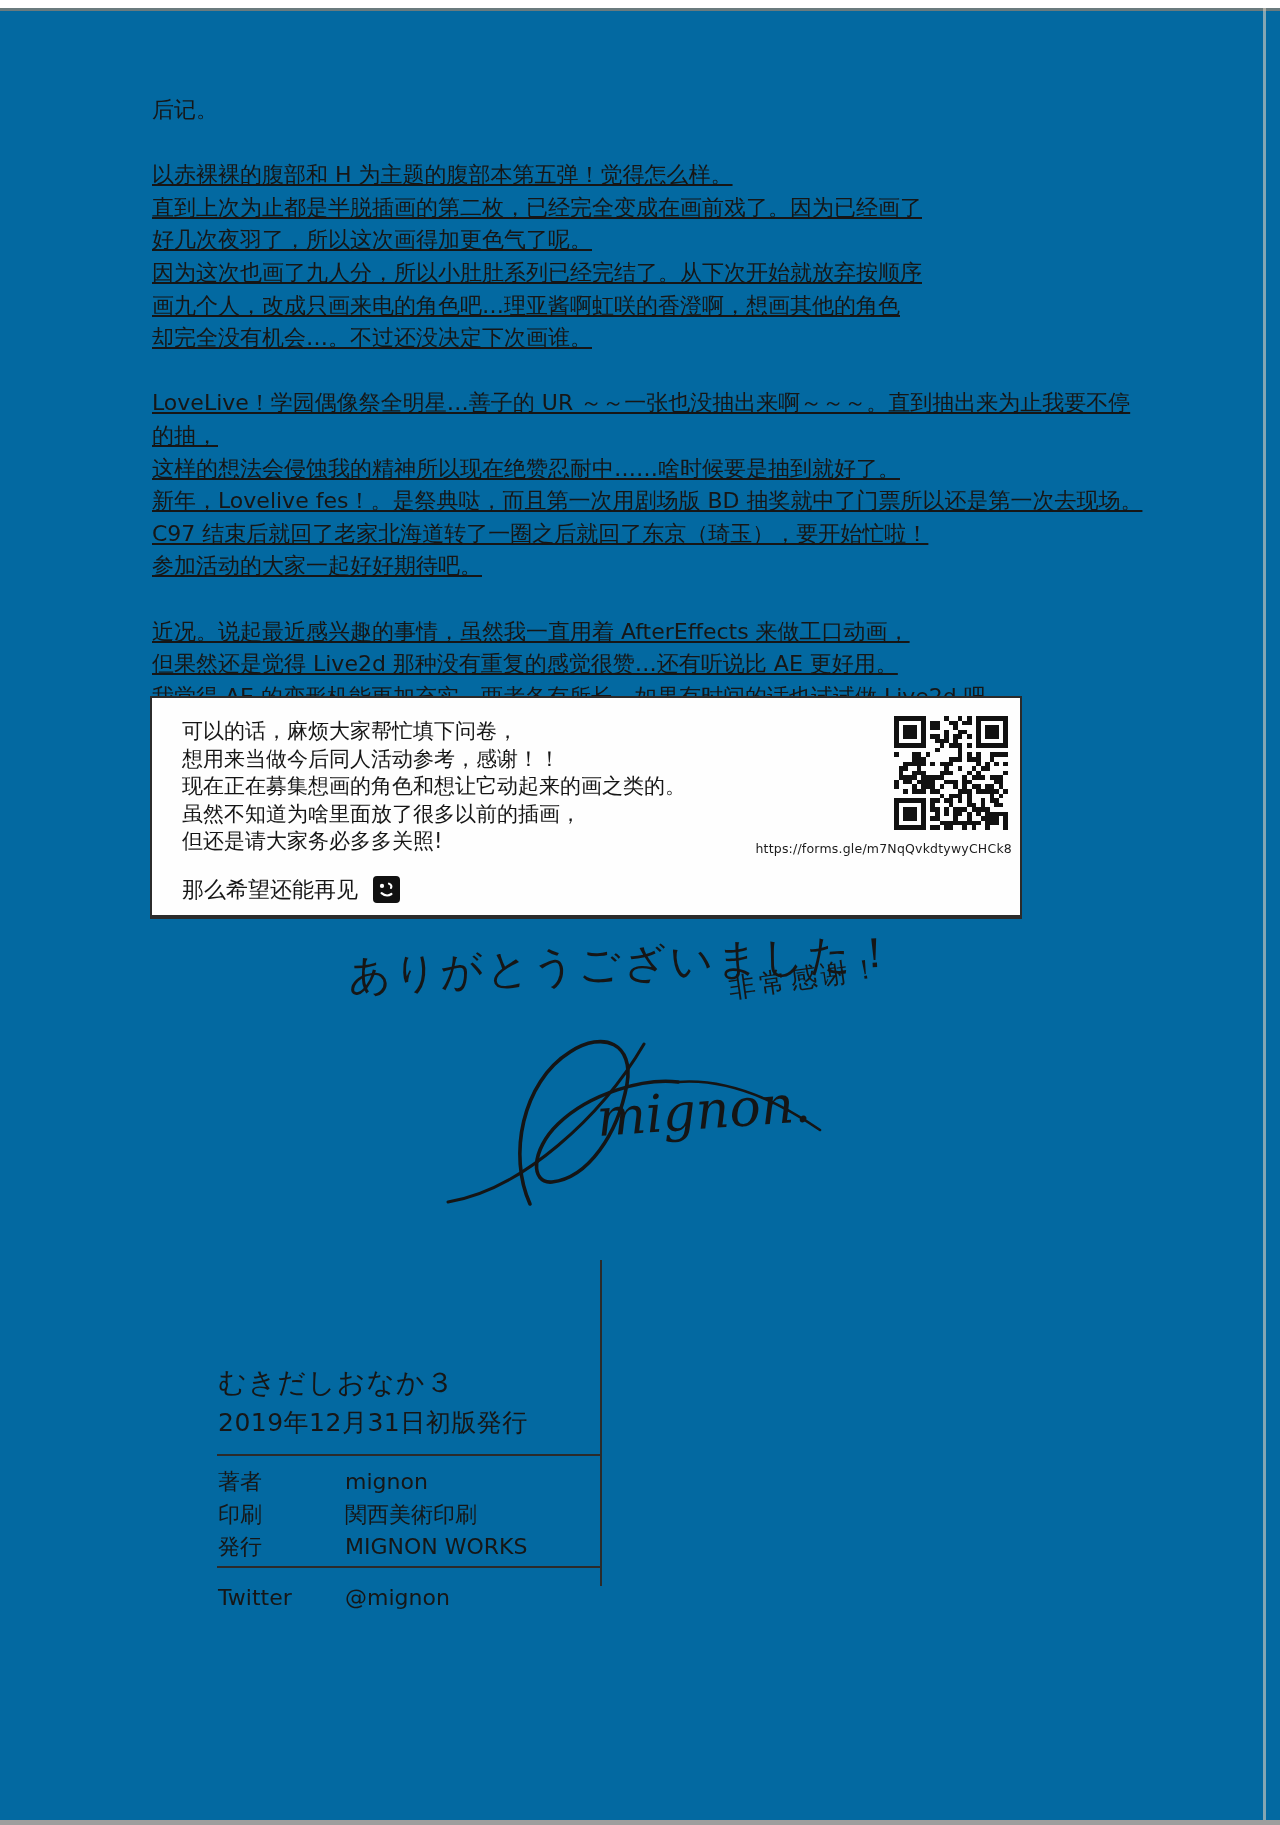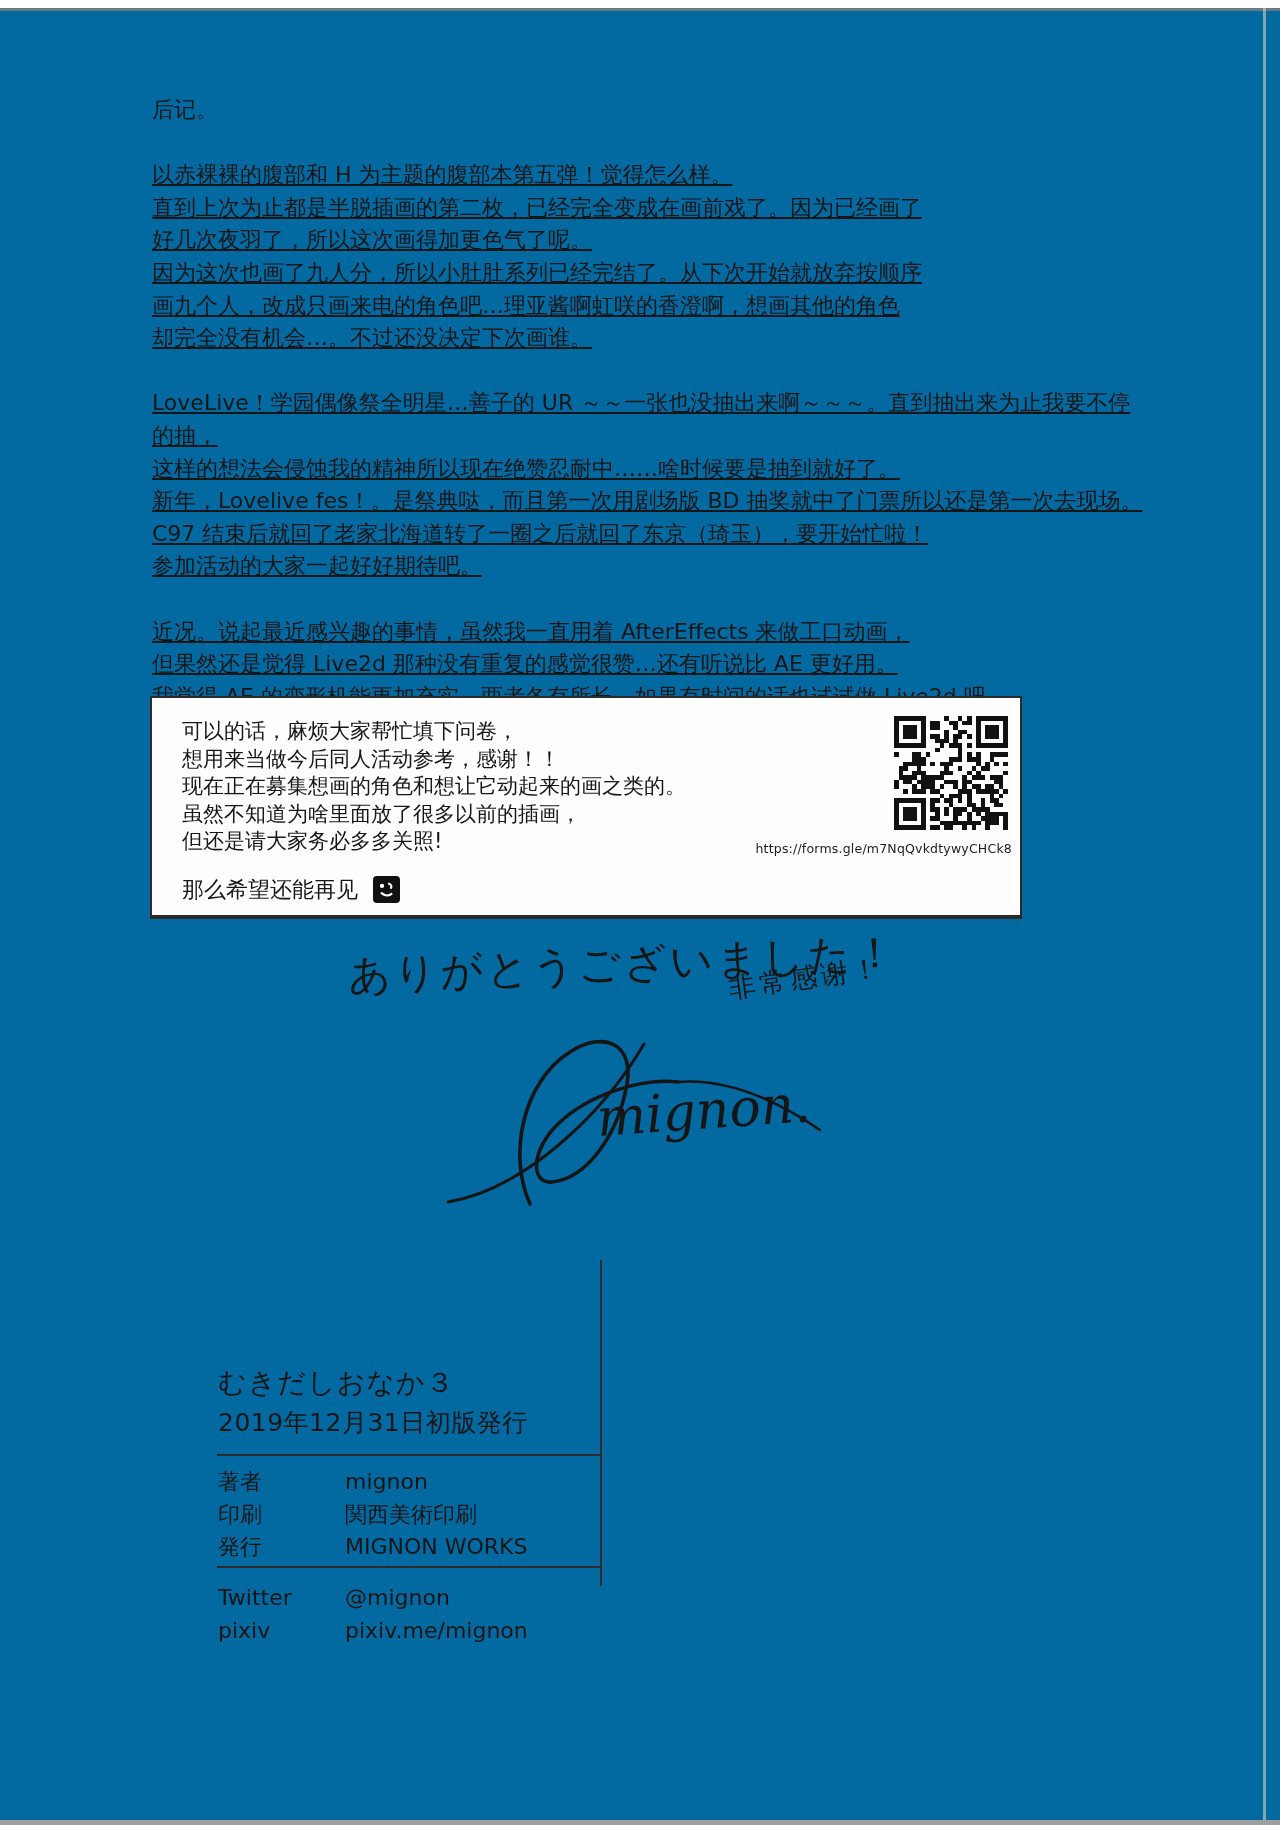--- a/index.html
+++ b/index.html
@@ -483,22 +483,18 @@
   </div>
 
   <div class="rule rule-h2"></div>
   <div class="rule rule-v"></div>
 
   <div class="contacts">
     <div class="crow">
       <span class="clabel">Twitter</span>
       <span class="cvalue">@mignon</span>
     </div>
-    <div class="crow">
-      <span class="clabel">pixiv</span>
-      <span class="cvalue">pixiv.me/mignon</span>
-    </div>
   </div>
 
   <div class="scan-bottom"></div>
   <div class="scan-bottom-edge"></div>
 
 </div>
 
 </body></html>

